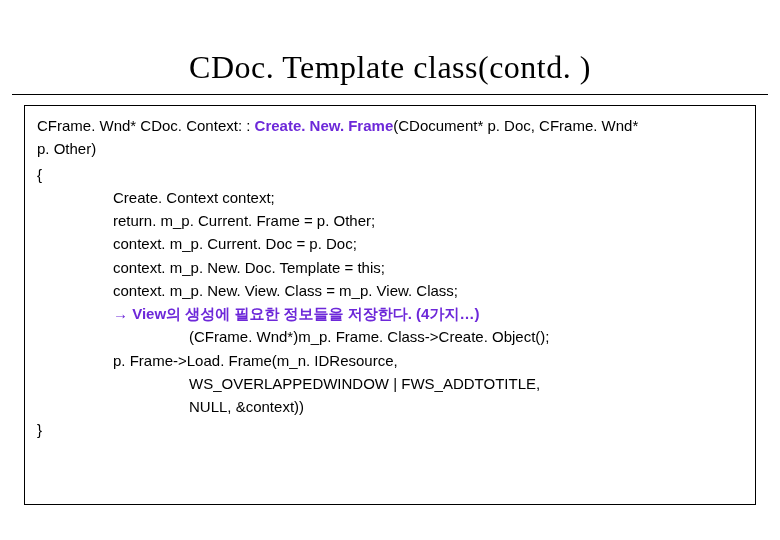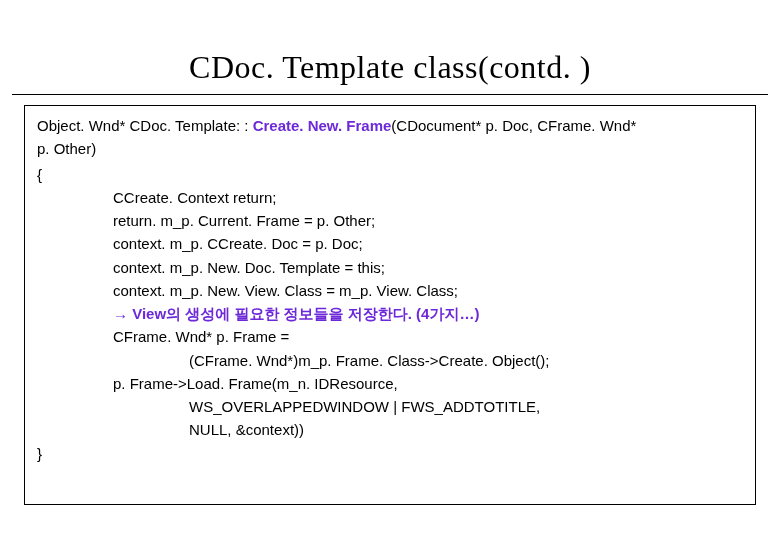--- a/index.html
+++ b/index.html
@@ -89,35 +89,34 @@
 </head>
 <body>
 
 <div class="slide">
 
   <div class="title">CDoc. Template class(contd. )</div>
   <hr class="rule">
 
   <div class="code-box">
     <div class="sig-line">
-      <span>Object. Wnd* CDoc. Template: : </span><span class="red">Create. New. Frame</span><span>(CDocument* p. Doc, CFrame. Wnd*</span>
+      <span>CFrame. Wnd* CDoc. Context: : </span><span class="red">Create. New. Frame</span><span>(CDocument* p. Doc, CFrame. Wnd*</span>
     </div>
     <div>p. Other)</div>
     <div class="brace">{</div>
 
     <div class="body-block">
-      <div>CCreate. Context return;</div>
+      <div>Create. Context context;</div>
       <div>return. m_p. Current. Frame = p. Other;</div>
-      <div>context. m_p. CCreate. Doc = p. Doc;</div>
+      <div>context. m_p. Current. Doc = p. Doc;</div>
       <div>context. m_p. New. Doc. Template = this;</div>
       <div>context. m_p. New. View. Class = m_p. View. Class;</div>
       <div class="red">
         <span>→</span><span> View의 생성에 필요한 정보들을 저장한다. (4가지…)</span>
       </div>
-      <div>CFrame. Wnd* p. Frame =</div>
       <div class="indent1">(CFrame. Wnd*)m_p. Frame. Class-&gt;Create. Object();</div>
       <div>p. Frame-&gt;Load. Frame(m_n. IDResource,</div>
       <div class="indent1">WS_OVERLAPPEDWINDOW | FWS_ADDTOTITLE,</div>
       <div class="indent1">NULL, &amp;context))</div>
     </div>
 
     <div>}</div>
   </div>
 
   <div class="footer">102</div>

